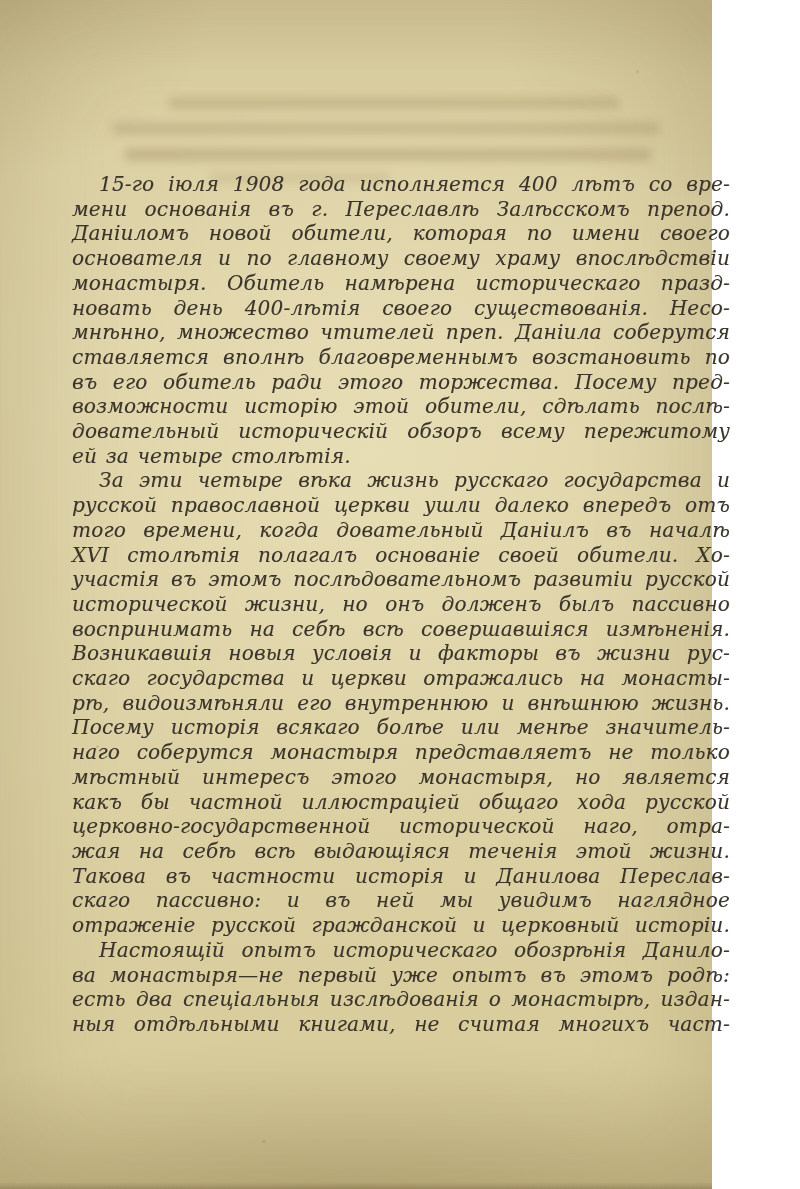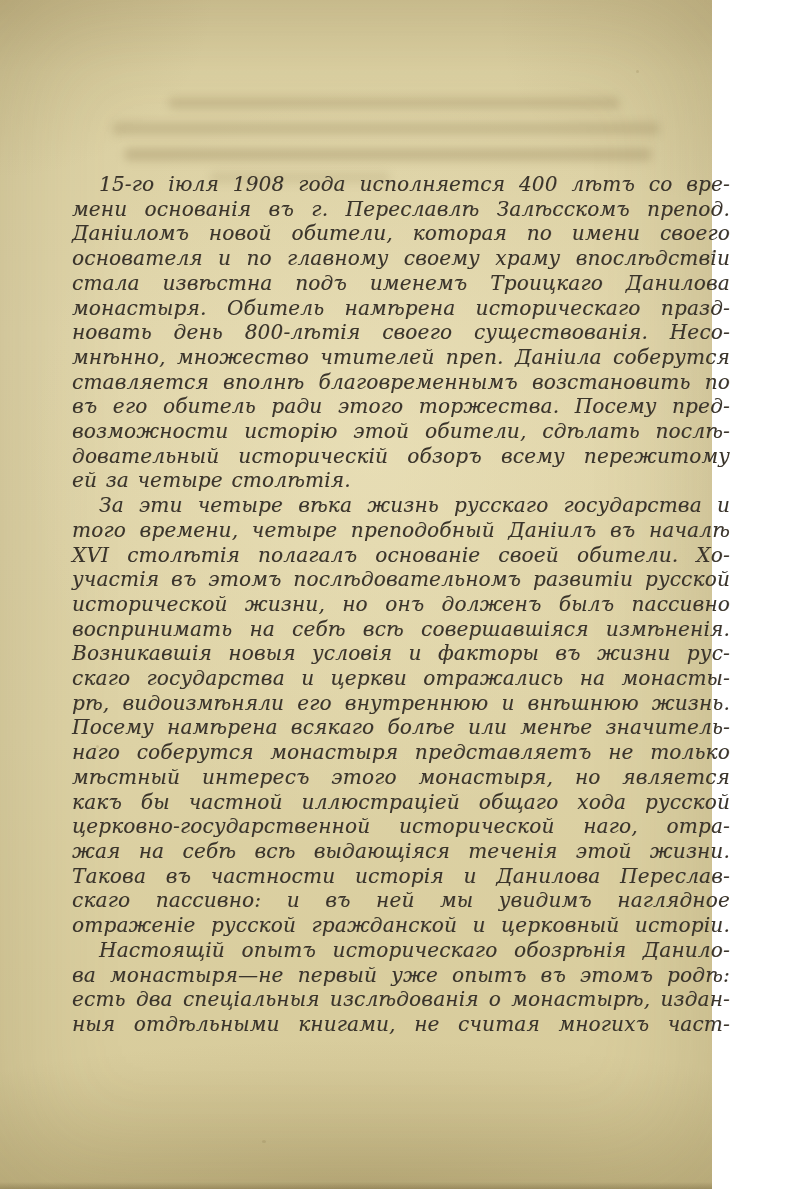--- a/index.html
+++ b/index.html
@@ -80,39 +80,39 @@
   <div class="speck s1"></div>
   <div class="speck s2"></div>
   <div class="speck s3"></div>
   <div class="speck s4"></div>
 
   <div class="textblock" id="textblock">
       <div class="line indent just">15-го іюля 1908 года исполняется 400 лѣтъ со вре-</div>
       <div class="line just">мени основанія въ г. Переславлѣ Залѣсскомъ препод.</div>
       <div class="line just">Даніиломъ новой обители, которая по имени своего</div>
       <div class="line just">основателя и по главному своему храму впослѣдствіи</div>
-      <div class="line just">стала извѣстна подъ именемъ Троицкаго Данилова</div>
       <div class="line just">монастыря. Обитель намѣрена историческаго празд-</div>
-      <div class="line just">новать день 800-лѣтія своего существованія. Несо-</div>
+      <div class="line just">новать день 400-лѣтія своего существованія. Несо-</div>
       <div class="line just">мнѣнно, множество чтителей преп. Даніила соберутся</div>
       <div class="line just">ставляется вполнѣ благовременнымъ возстановить по</div>
       <div class="line just">въ его обитель ради этого торжества. Посему пред-</div>
       <div class="line just">возможности исторію этой обители, сдѣлать послѣ-</div>
       <div class="line just">довательный историческій обзоръ всему пережитому</div>
       <div class="line">ей за четыре столѣтія.</div>
       <div class="line indent just">За эти четыре вѣка жизнь русскаго государства и</div>
-      <div class="line just">того времени, четыре преподобный Даніилъ въ началѣ</div>
+      <div class="line just">русской православной церкви ушли далеко впередъ отъ</div>
+      <div class="line just">того времени, когда довательный Даніилъ въ началѣ</div>
       <div class="line just">XVI столѣтія полагалъ основаніе своей обители. Хо-</div>
       <div class="line just">участія въ этомъ послѣдовательномъ развитіи русской</div>
       <div class="line just">исторической жизни, но онъ долженъ былъ пассивно</div>
       <div class="line just">воспринимать на себѣ всѣ совершавшіяся измѣненія.</div>
       <div class="line just">Возникавшія новыя условія и факторы въ жизни рус-</div>
       <div class="line just">скаго государства и церкви отражались на монасты-</div>
       <div class="line just">рѣ, видоизмѣняли его внутреннюю и внѣшнюю жизнь.</div>
-      <div class="line just">Посему намѣрена всякаго болѣе или менѣе значитель-</div>
+      <div class="line just">Посему исторія всякаго болѣе или менѣе значитель-</div>
       <div class="line just">наго соберутся монастыря представляетъ не только</div>
       <div class="line just">мѣстный интересъ этого монастыря, но является</div>
       <div class="line just">какъ бы частной иллюстраціей общаго хода русской</div>
       <div class="line just">церковно-государственной исторической наго, отра-</div>
       <div class="line just">жая на себѣ всѣ выдающіяся теченія этой жизни.</div>
       <div class="line just">Такова въ частности исторія и Данилова Переслав-</div>
       <div class="line just">скаго пассивно: и въ ней мы увидимъ наглядное</div>
       <div class="line just">отраженіе русской гражданской и церковный исторіи.</div>
       <div class="line indent just">Настоящій опытъ историческаго обозрѣнія Данило-</div>
       <div class="line just">ва монастыря—не первый уже опытъ въ этомъ родѣ:</div>

